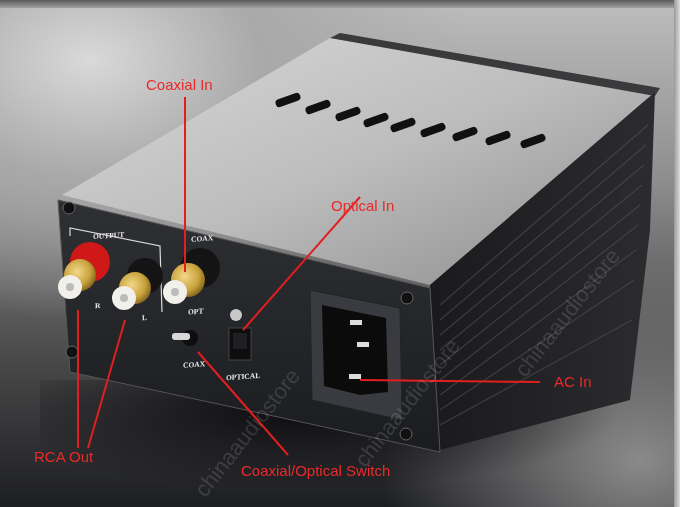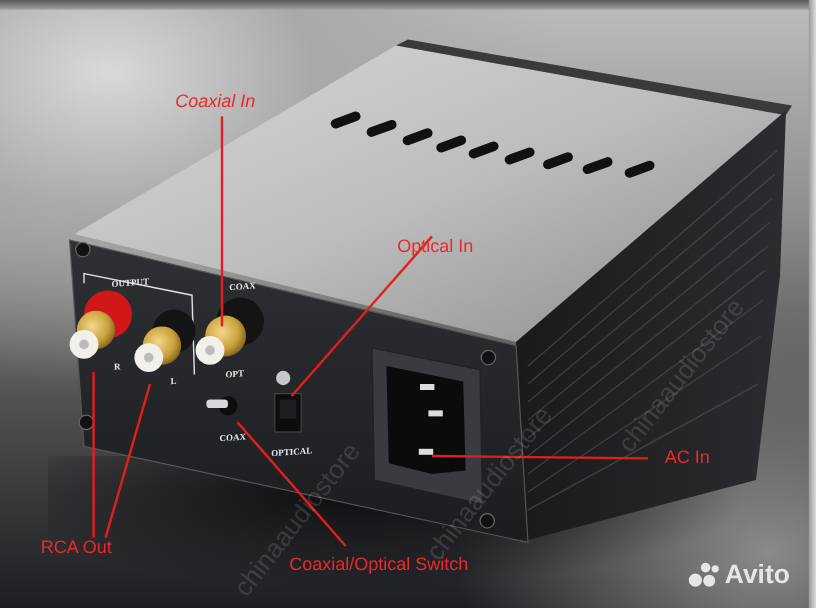--- a/index.html
+++ b/index.html
@@ -146,28 +146,19 @@
   <div class="silk" style="left:142px;top:313px;">L</div>
   <div class="silk" style="left:191px;top:234px;">COAX</div>
   <div class="silk" style="left:188px;top:307px;">OPT</div>
   <div class="silk" style="left:183px;top:360px;">COAX</div>
   <div class="silk" style="left:226px;top:372px;">OPTICAL</div>
 
   <div class="watermark" style="left:490px;top:300px;">chinaaudiostore</div>
   <div class="watermark" style="left:330px;top:390px;">chinaaudiostore</div>
   <div class="watermark" style="left:170px;top:420px;">chinaaudiostore</div>
 
-  <div class="label" style="left:146px;top:76px;font-style:italic;">Coaxial In</div>
+  <div class="label" style="left:146px;top:76px;">Coaxial In</div>
   <div class="label" style="left:331px;top:181px;margin-top:16px;">Optical In</div>
   <div class="label" style="left:554px;top:373px;">AC In</div>
   <div class="label" style="left:34px;top:448px;">RCA Out</div>
   <div class="label" style="left:241px;top:462px;">Coaxial/Optical Switch</div>
 
-  <div class="avito">
-    <div class="avito-dots">
-      <span style="left:0;top:10px;width:11px;height:11px;"></span>
-      <span style="left:10px;top:1px;width:8px;height:8px;"></span>
-      <span style="left:12px;top:11px;width:10px;height:10px;"></span>
-      <span style="left:19px;top:3px;width:6px;height:6px;"></span>
-    </div>
-    <span class="avito-text">Avito</span>
-  </div>
 </div>
 
 </body></html>

